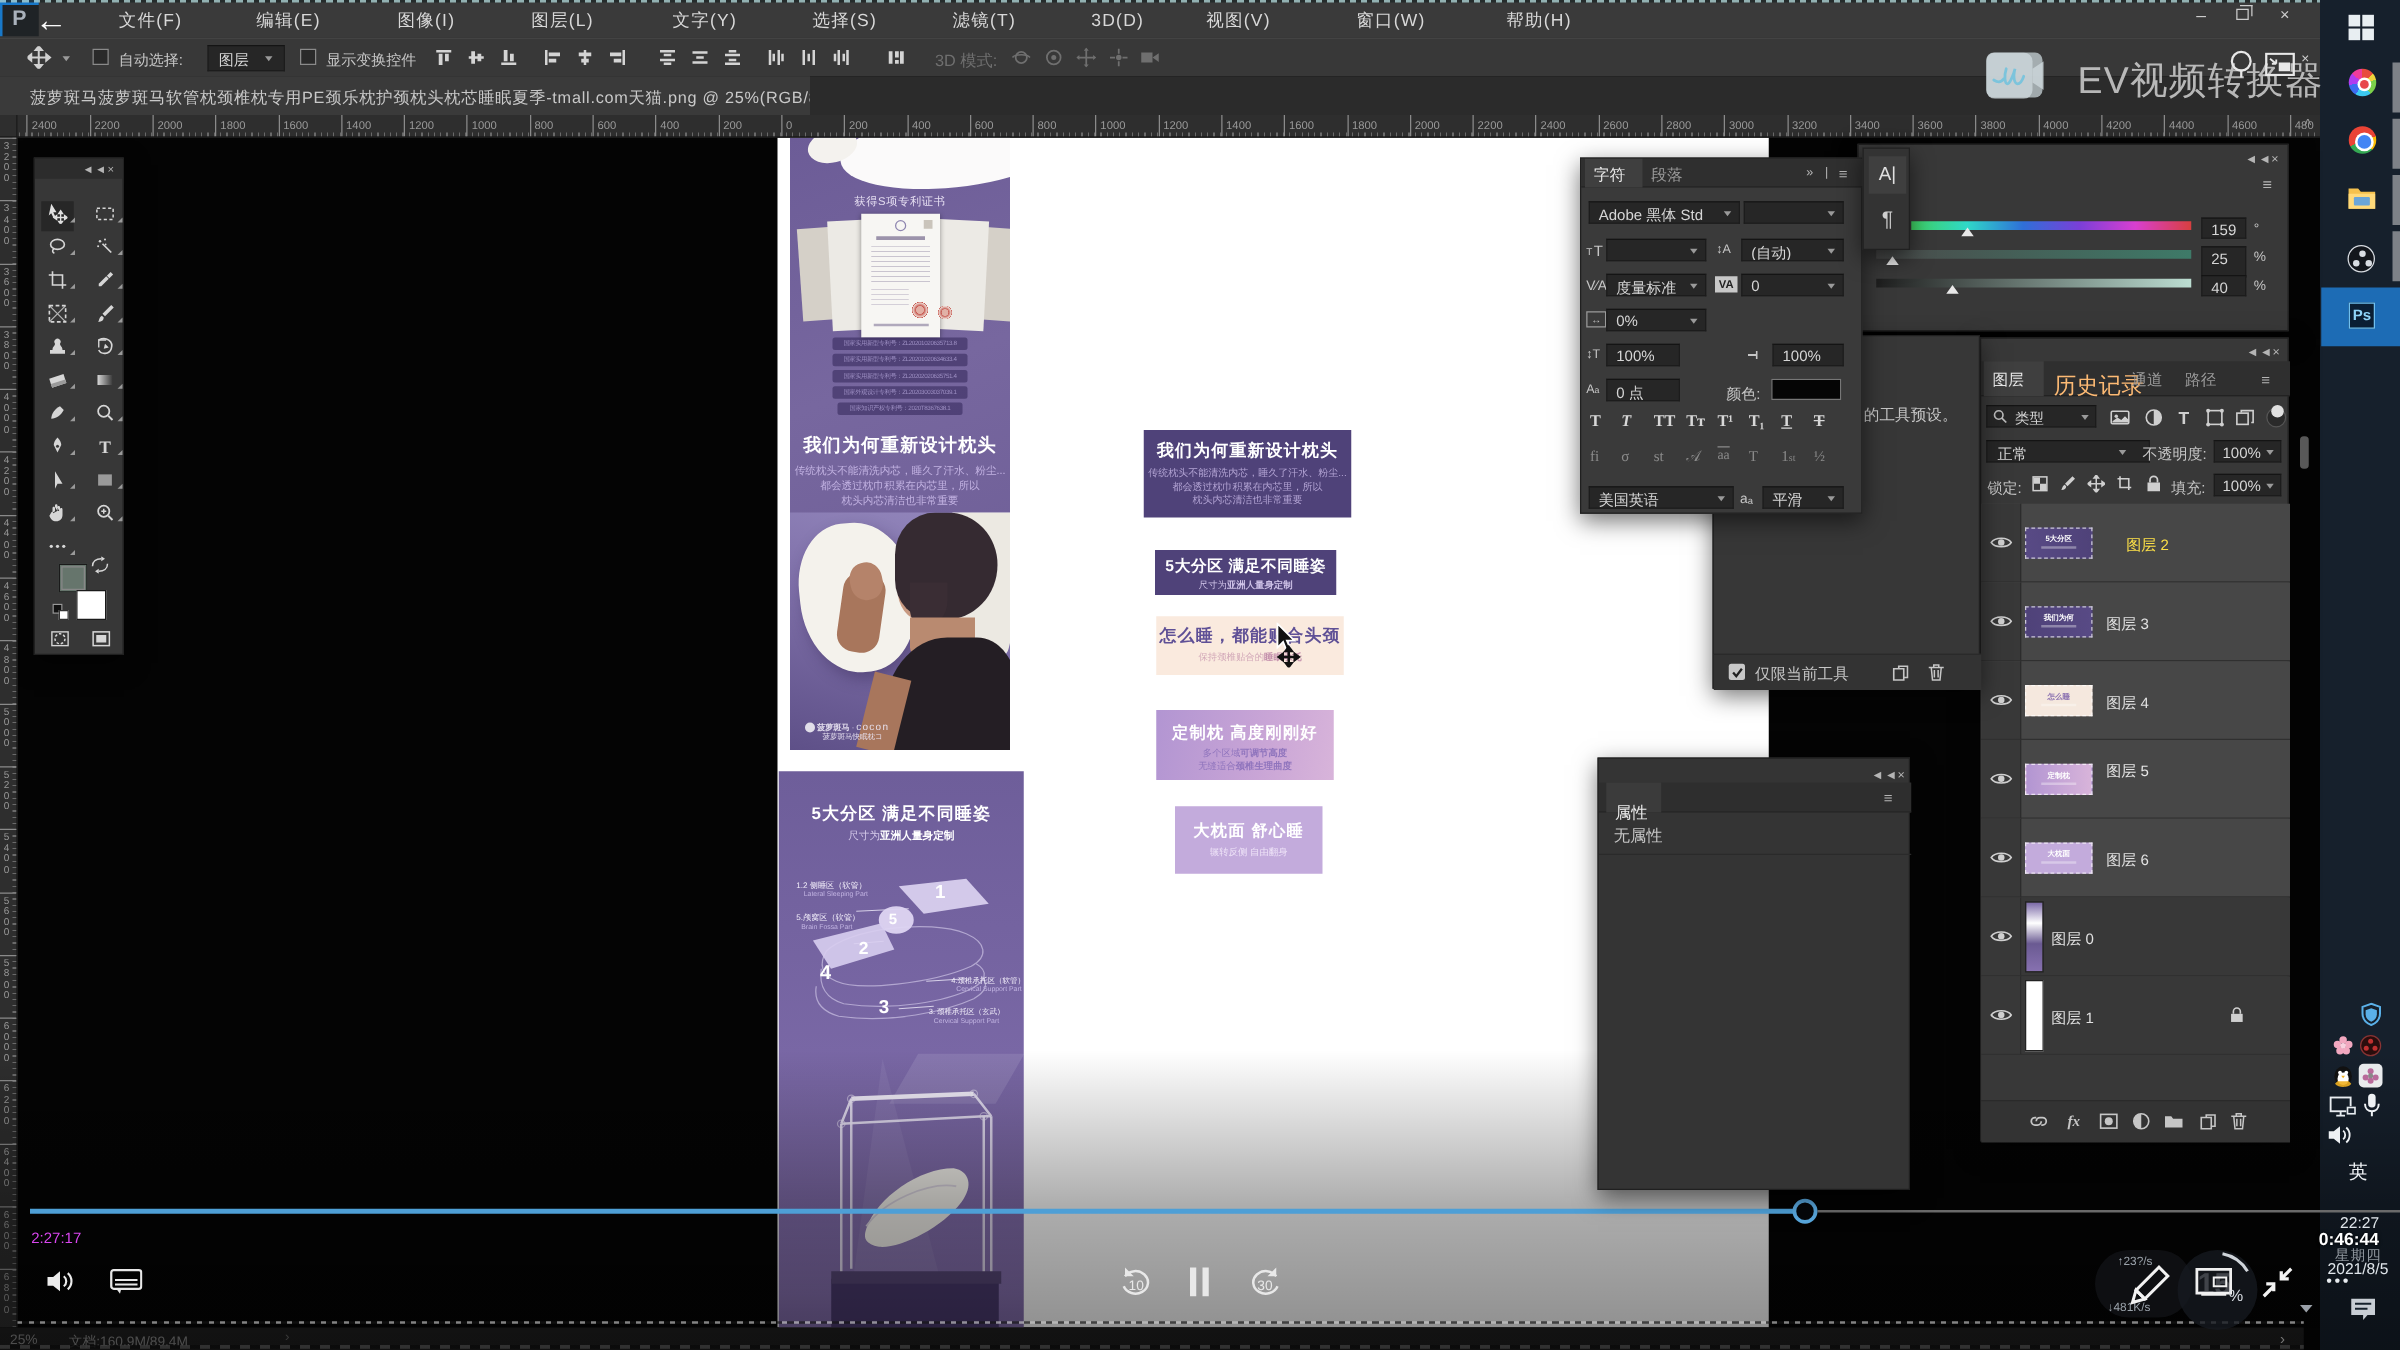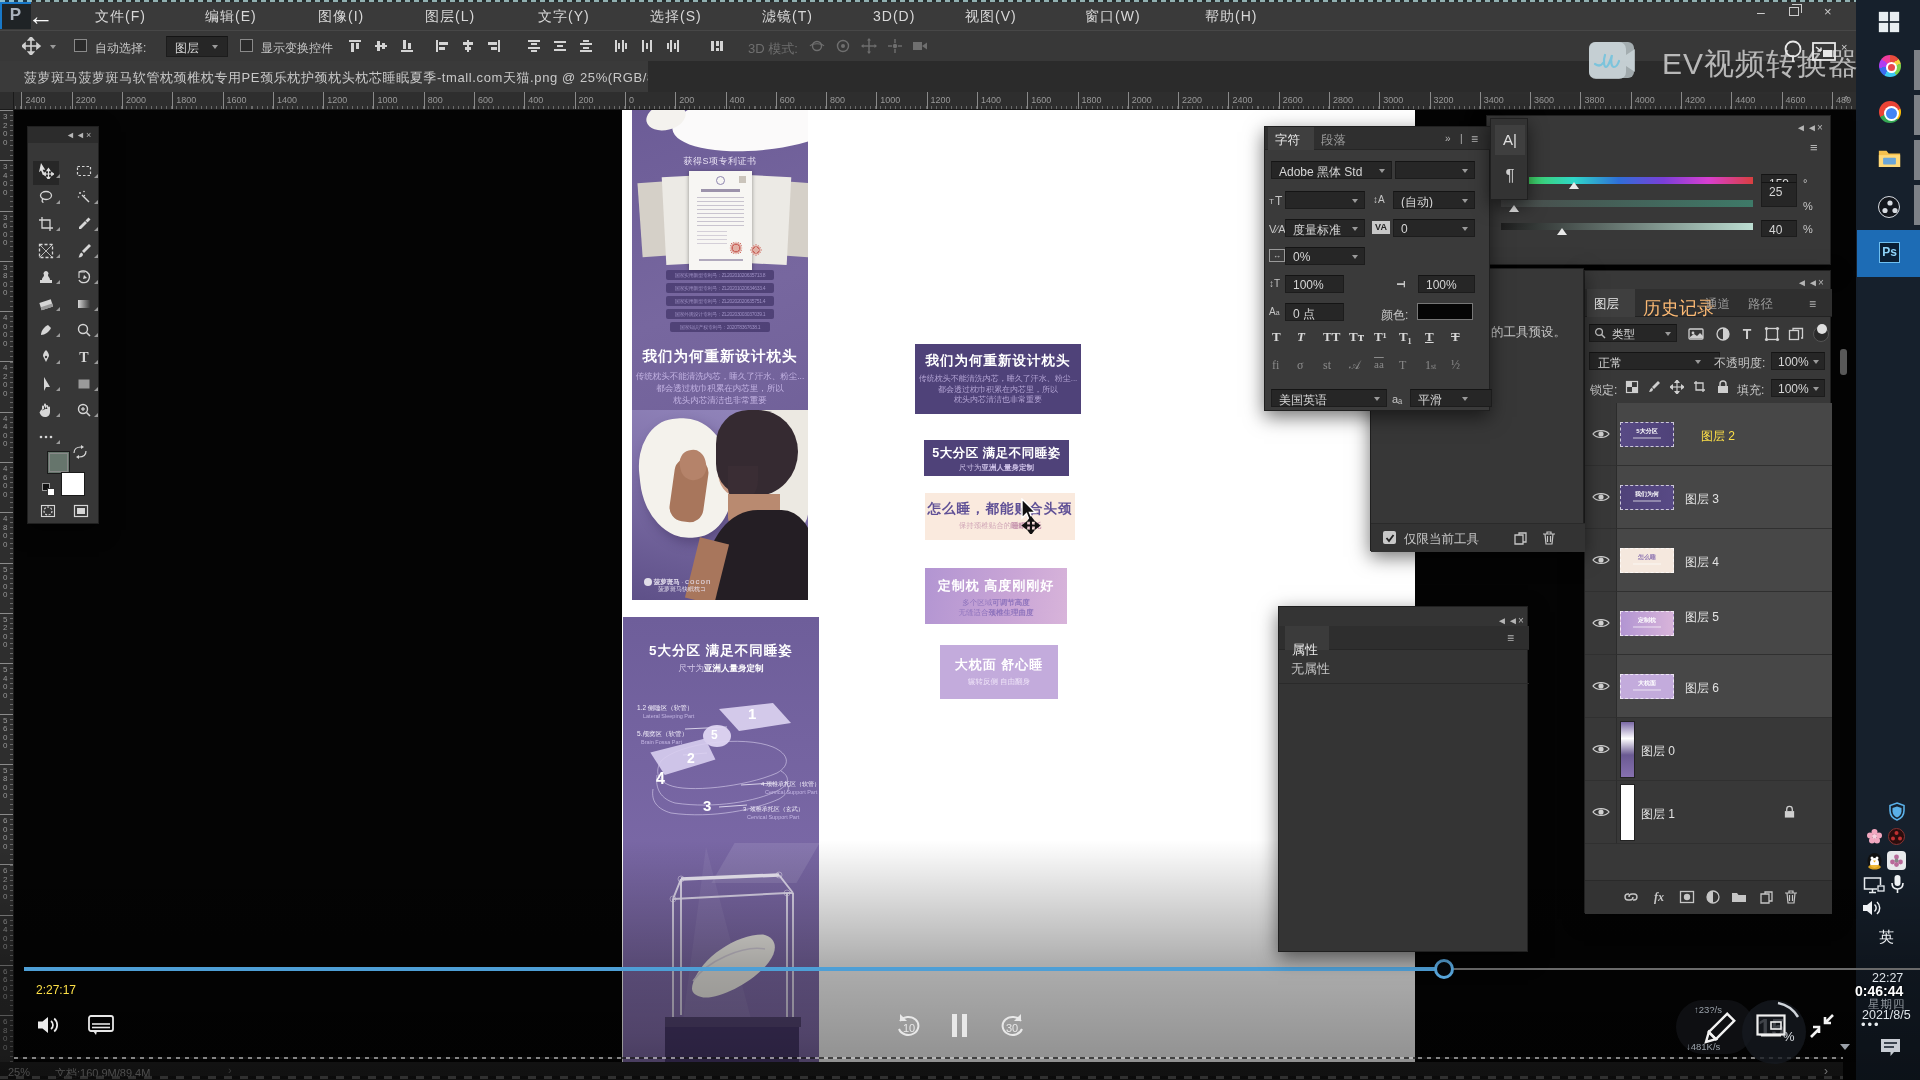--- a/index.html
+++ b/index.html
@@ -35,21 +35,21 @@
 .phead{height:19px;background:#2c2c2c;position:relative}
 .pctl{position:absolute;top:4px;color:#b5b5b5;font-size:10px;letter-spacing:1px}
 .inp{position:absolute;background:#262626;border:1px solid #1c1c1c;border-top-color:#141414;color:#d6d6d6;font-size:12px;overflow:hidden;white-space:nowrap}
 .car{position:absolute;width:0;height:0;border-left:3.5px solid transparent;border-right:3.5px solid transparent;border-top:4.5px solid #9a9a9a;margin-top:3px}
 .lbl{position:absolute;color:#c6c6c6;font-size:12px;white-space:nowrap}
 
 #shade{left:0;top:840px;width:1920px;height:240px;background:linear-gradient(180deg,rgba(0,0,0,0) 0%,rgba(0,0,0,.32) 52%,rgba(0,0,0,.45) 100%)}
 #progressblue{left:24px;top:967px;width:1412px;height:4px;background:#4e9fd6}
 #progressgray{left:1454px;top:968px;width:466px;height:2px;background:#6a6a6a}
 #knob{left:1434px;top:959px;width:20px;height:20px;border:3px solid #58a6dc;border-radius:50%;background:rgba(10,20,30,.25)}
-#ptime{left:36px;top:983px;color:#fde047;font-size:12px}
+#ptime{left:25px;top:983px;color:#d946ef;font-size:12px}
 #rectime{left:1855px;top:983px;color:#fff;font-size:14px;font-weight:bold;text-shadow:0 0 3px #000}
 
 #taskbar{left:1856px;top:0;width:64px;height:1080px;background:#16202c}
 
 #evlogo{left:1589px;top:42px;width:45px;height:36px;background:rgba(200,212,216,.75);border-radius:6px}
 #evtext{left:1662px;top:44px;color:rgba(215,215,215,.82);font-size:30px;letter-spacing:1px;white-space:nowrap}
 
 #statusbar{left:0;top:1062px;width:1843px;height:18px;background:#1f1f1f;color:#8a8a8a;font-size:11px}
 #antsbottom{left:14px;top:1057px;width:1829px;height:2px;background:repeating-linear-gradient(90deg,#c8c8c8 0 4px,#151515 4px 9px);opacity:.65}
 #antsbottom2{left:0;top:1076px;width:1843px;height:3px;background:repeating-linear-gradient(90deg,#383838 0 8px,#0a0a0a 8px 16px);opacity:.8}
@@ -656,21 +656,21 @@
 <div class="panel" id="colorpanel" style="left:1486px;top:115px;width:345px;height:150px;background:#383838">
 <span class="pctl" style="left:309px;top:6px">◄◄</span>
     <span class="pctl" style="left:330px;top:6px">×</span>
 <span class="pctl" style="left:323px;top:24px;font-size:13px">≡</span>
 <div class="abs" style="left:42px;top:61px;width:224px;height:7px;background:linear-gradient(90deg,#3fd060,#2fd8c8,#2f6fd8,#7a3fd8,#d83fd0,#d83f3f)"></div>
 <div class="abs" style="left:82px;top:66px;width:0;height:0;border-left:5px solid transparent;border-right:5px solid transparent;border-bottom:7px solid #e8e8e8"></div>
 <span class="inp" style="left:274px;top:58px;width:36px;height:17px;padding:2px 0 0 7px">159</span>
     <span class="lbl" style="left:316px;top:61px;font-size:11px">°</span>
 <div class="abs" style="left:14px;top:84px;width:252px;height:7px;background:linear-gradient(90deg,#4a4a4a,#3e7a68)"></div>
 <div class="abs" style="left:22px;top:89px;width:0;height:0;border-left:5px solid transparent;border-right:5px solid transparent;border-bottom:7px solid #e8e8e8"></div>
-<span class="inp" style="left:274px;top:66px;width:36px;height:25px;padding:2px 0 0 7px">25</span>
+<span class="inp" style="left:274px;top:81px;width:36px;height:25px;padding:2px 0 0 7px">25</span>
     <span class="lbl" style="left:316px;top:84px;font-size:11px">%</span>
 <div class="abs" style="left:14px;top:107px;width:252px;height:7px;background:linear-gradient(90deg,#1e1e1e,#bcded2)"></div>
 <div class="abs" style="left:70px;top:112px;width:0;height:0;border-left:5px solid transparent;border-right:5px solid transparent;border-bottom:7px solid #e8e8e8"></div>
 <span class="inp" style="left:274px;top:104px;width:36px;height:17px;padding:2px 0 0 7px">40</span>
     <span class="lbl" style="left:316px;top:107px;font-size:11px">%</span>
 </div>
 <div class="panel" id="layerspanel" style="left:1584px;top:270px;width:247px;height:643px;background:#383838">
     <span class="pctl" style="left:212px;top:6px">◄◄</span>
     <span class="pctl" style="left:233px;top:6px">×</span>
     <div class="abs" style="left:0;top:18px;width:247px;height:28px;background:#2f2f2f;border-bottom:1px solid #222"></div>
@@ -907,21 +907,21 @@
     <span class="abs" style="left:32px;top:231px;color:#8a8a8a;font-size:12px;font-family:'Liberation Serif',serif">σ</span>
     <span class="abs" style="left:58px;top:231px;color:#8a8a8a;font-size:12px;font-family:'Liberation Serif',serif">st</span>
     <span class="abs" style="left:84px;top:231px;color:#8a8a8a;font-size:12px;font-family:'Liberation Serif',serif">𝒜</span>
     <span class="abs" style="left:109px;top:231px;color:#8a8a8a;font-size:11px;text-decoration:overline;font-family:'Liberation Serif',serif">aa</span>
     <span class="abs" style="left:134px;top:231px;color:#8a8a8a;font-size:12px;font-family:'Liberation Serif',serif">T</span>
     <span class="abs" style="left:160px;top:231px;color:#8a8a8a;font-size:12px;font-family:'Liberation Serif',serif">1<span style="font-size:8px">st</span></span>
     <span class="abs" style="left:186px;top:231px;color:#8a8a8a;font-size:12px;font-family:'Liberation Serif',serif">½</span>
     <span class="inp" style="left:6px;top:262px;width:116px;height:18px;padding:2px 0 0 7px;font-size:12px">美国英语</span>
     <span class="car" style="left:109px;top:267px"></span>
     <span class="lbl" style="left:127px;top:266px;font-size:11px">aₐ</span>
-    <span class="inp" style="left:145px;top:262px;width:82px;height:18px;padding:2px 0 0 7px;font-size:12px">平滑</span>
+    <span class="inp" style="left:145px;top:262px;width:65px;height:18px;padding:2px 0 0 7px;font-size:12px">平滑</span>
     <span class="car" style="left:197px;top:267px"></span>
   </div>
 <div class="panel" style="left:1490px;top:118px;width:38px;height:82px;background:#333">
 <div class="abs" style="left:4px;top:6px;width:30px;height:30px;background:#3f3f3f;color:#e0e0e0;font-size:15px;text-align:center;line-height:30px">A|</div>
 <div class="abs" style="left:4px;top:42px;width:30px;height:30px;color:#cfcfcf;font-size:17px;text-align:center;line-height:30px">¶</div>
 </div>
 <div class="panel" id="propspanel" style="left:1278px;top:606px;width:250px;height:346px;background:#343434">
 <span class="pctl" style="left:218px;top:8px">◄◄</span>
     <span class="pctl" style="left:239px;top:8px">×</span>
 <div class="abs" style="left:0;top:19px;width:250px;height:24px;background:#2e2e2e;border-bottom:1px solid #262626"></div>

